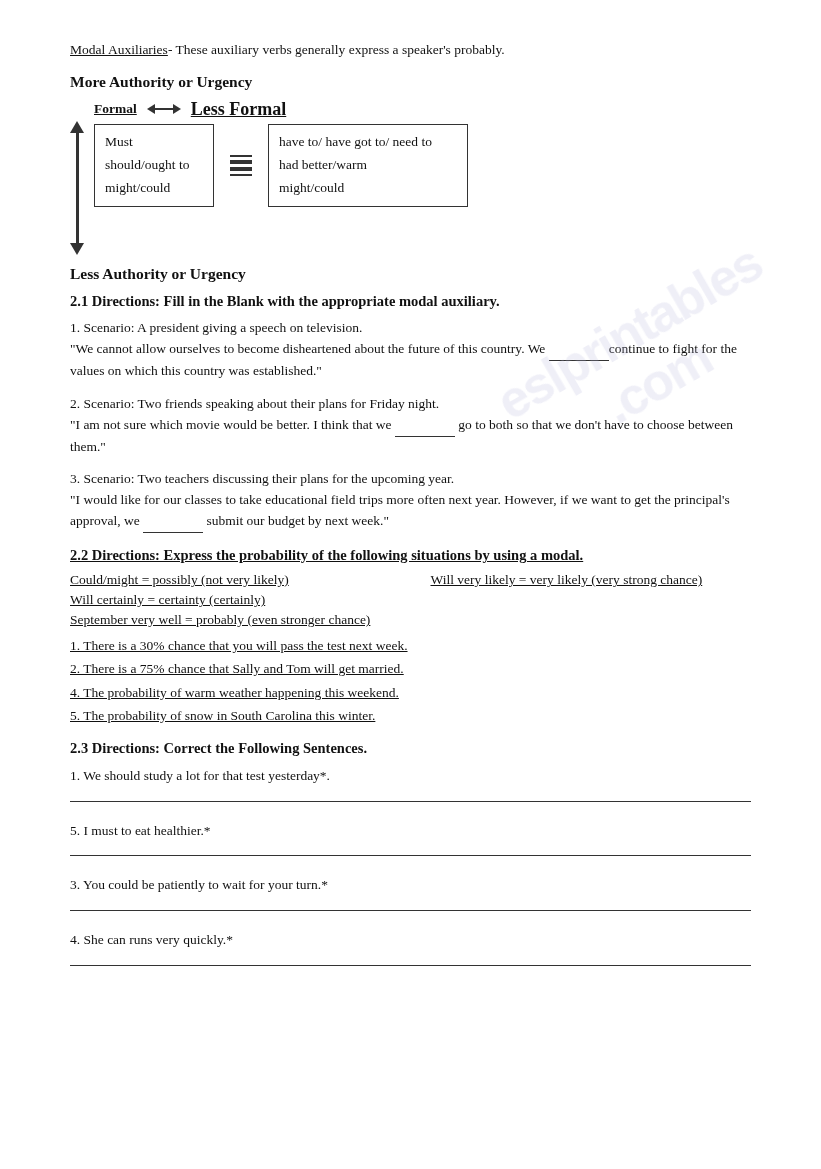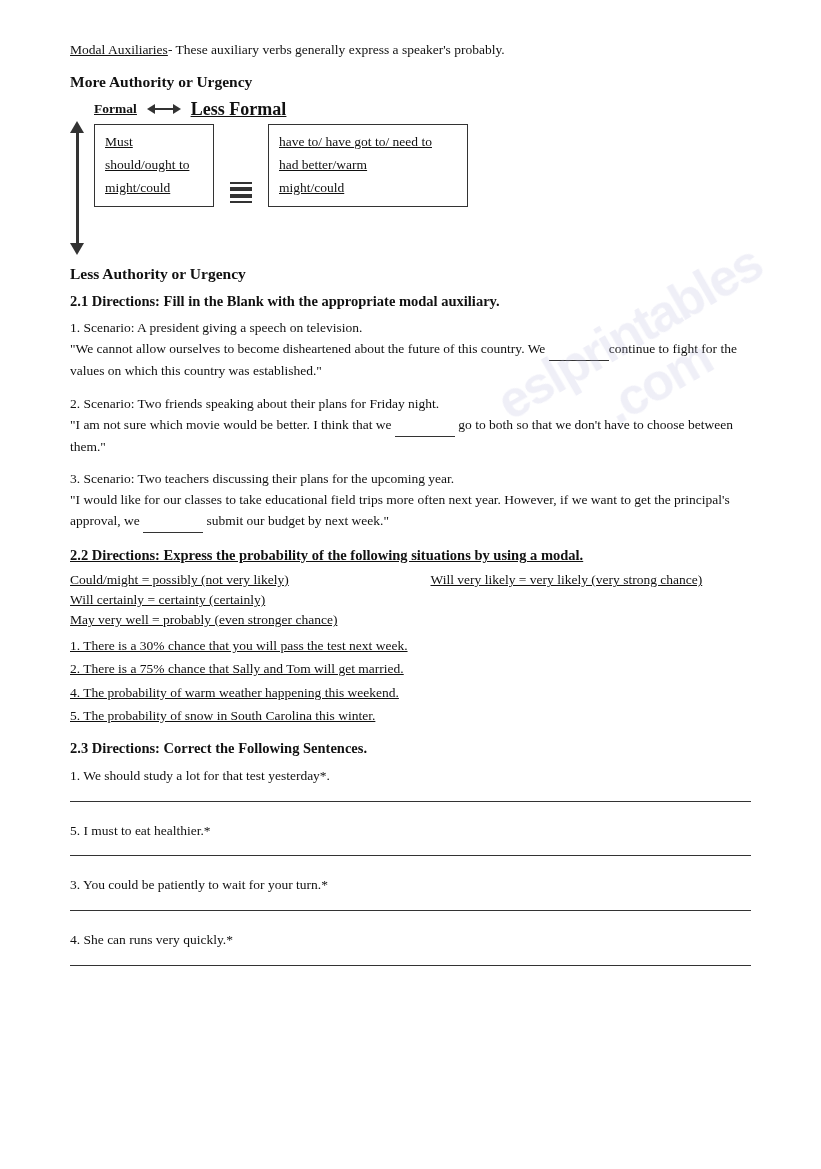--- a/index.html
+++ b/index.html
@@ -19,21 +19,20 @@
     .authority-heading {
       font-weight: bold;
       font-size: 15.5px;
       margin: 10px 0 8px 0;
     }
     
     .diagram-wrapper {
       display: flex;
       align-items: flex-start;
       margin: 8px 0 10px 0;
-      text-decoration: underline;
     }
     .arrow-column {
       display: flex;
       flex-direction: column;
       align-items: center;
       margin-right: 10px;
       margin-top: 22px;
     }
     .arrow-up {
       width: 0;
@@ -92,21 +91,21 @@
     }
     .less-formal-label {
       font-weight: bold;
       font-size: 18px;
       text-decoration: underline;
       margin-left: 6px;
     }
     
     .boxes-row {
       display: flex;
-      align-items: flex-end;
+      align-items: center;
     }
     .box-left {
       border: 1.5px solid #333;
       padding: 6px 10px;
       min-width: 120px;
       line-height: 1.7;
     }
     .box-right {
       border: 1.5px solid #333;
       padding: 6px 10px;
@@ -281,21 +280,21 @@
 
   <div style="margin-bottom:8px;">
     <div class="prob-row">
       <div class="prob-col">Could/might = possibly (not very likely)</div>
       <div class="prob-col">Will very likely = very likely (very strong chance)</div>
     </div>
     <div class="prob-row">
       <div class="prob-col">Will certainly = certainty (certainly)</div>
     </div>
     <div class="prob-row">
-      <div class="prob-col">May very well = probably (even stronger chance)</div>
+      <div class="prob-col">September very well = probably (even stronger chance)</div>
       <div class="prob-col"></div>
     </div>
   </div>
 
   <ol class="prob-list">
     <li>1.  There is a 30% chance that you will pass the test next week.</li>
     <li>2.  There is a 75% chance that Sally and Tom will get married.</li>
     <li>4.  The probability of warm weather happening this weekend.</li>
     <li>5.  The probability of snow in South Carolina this winter.</li>
   </ol>

